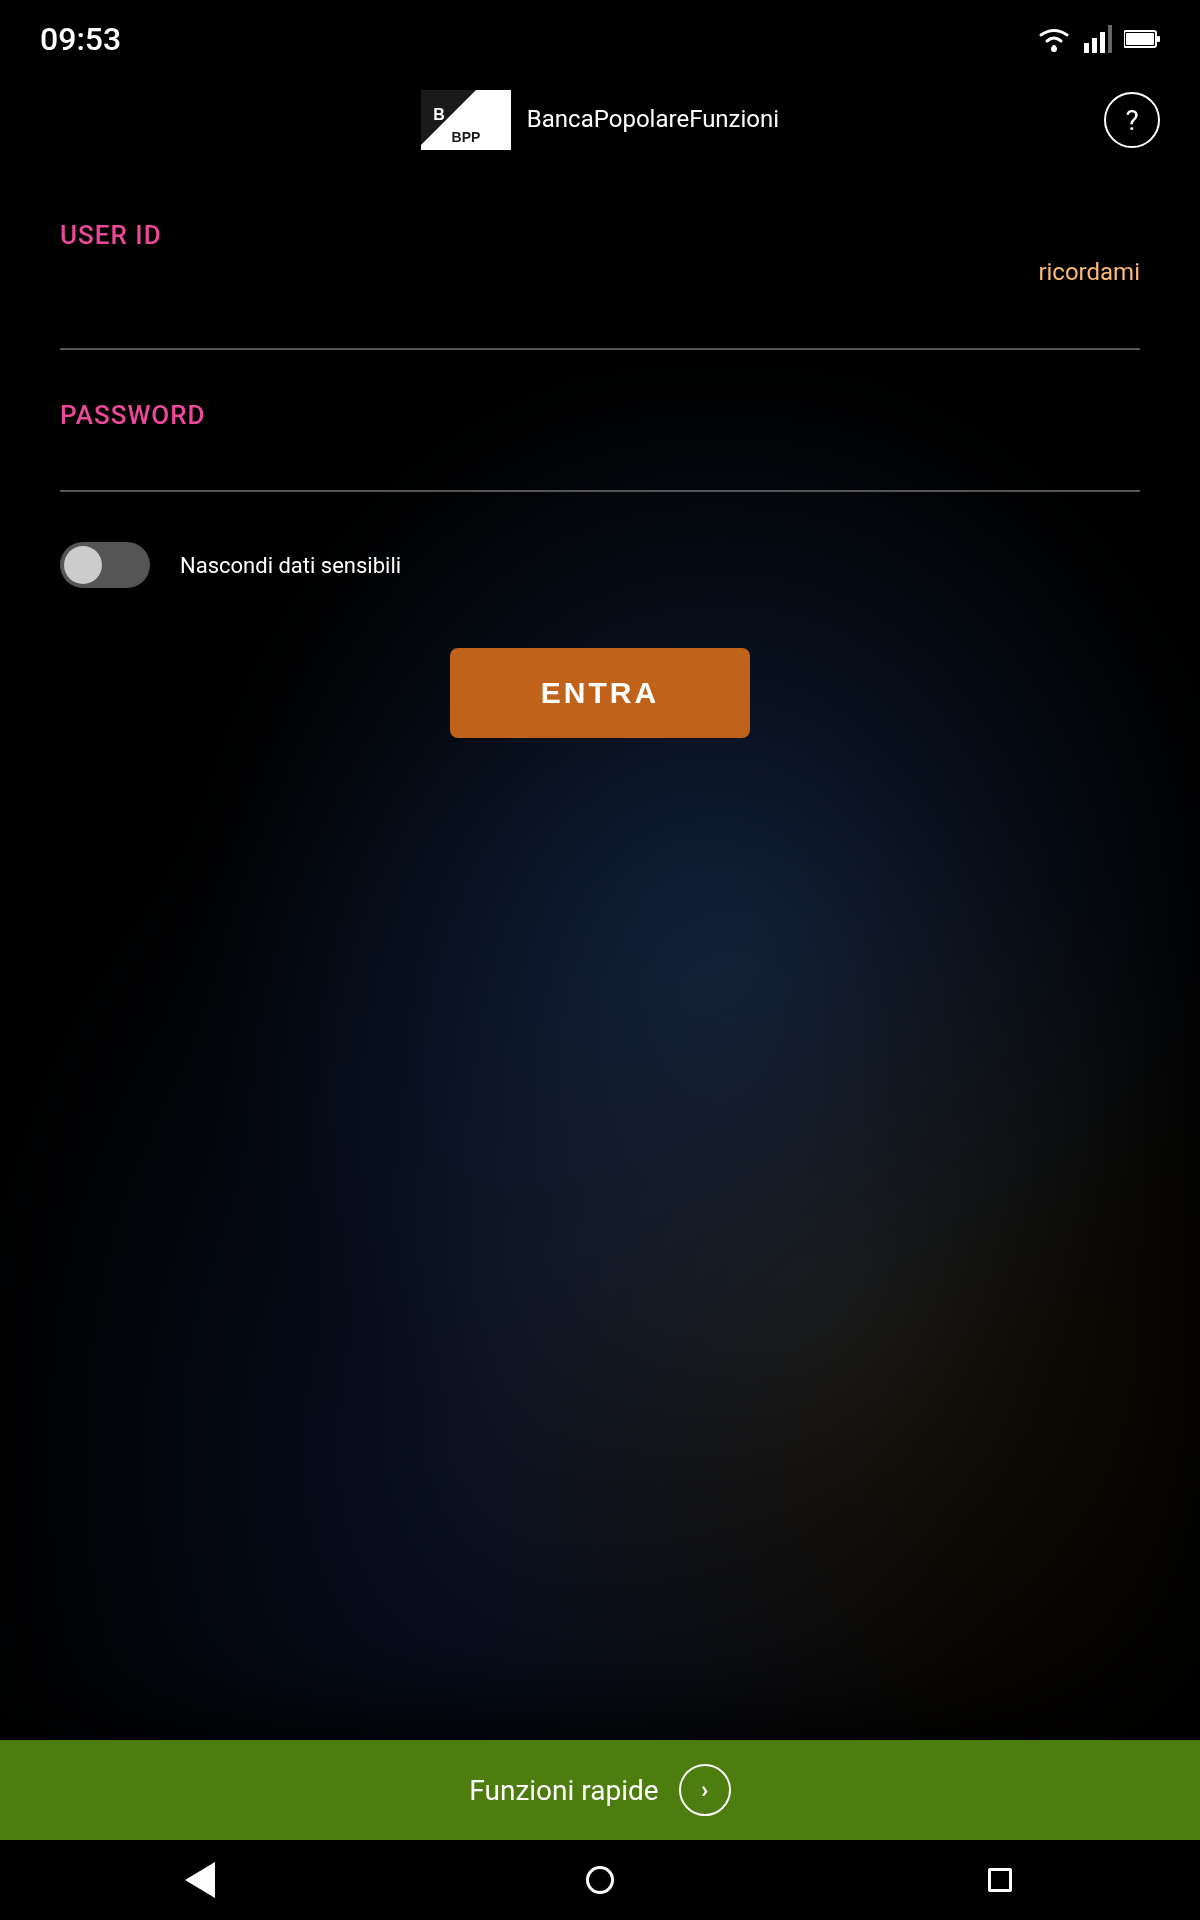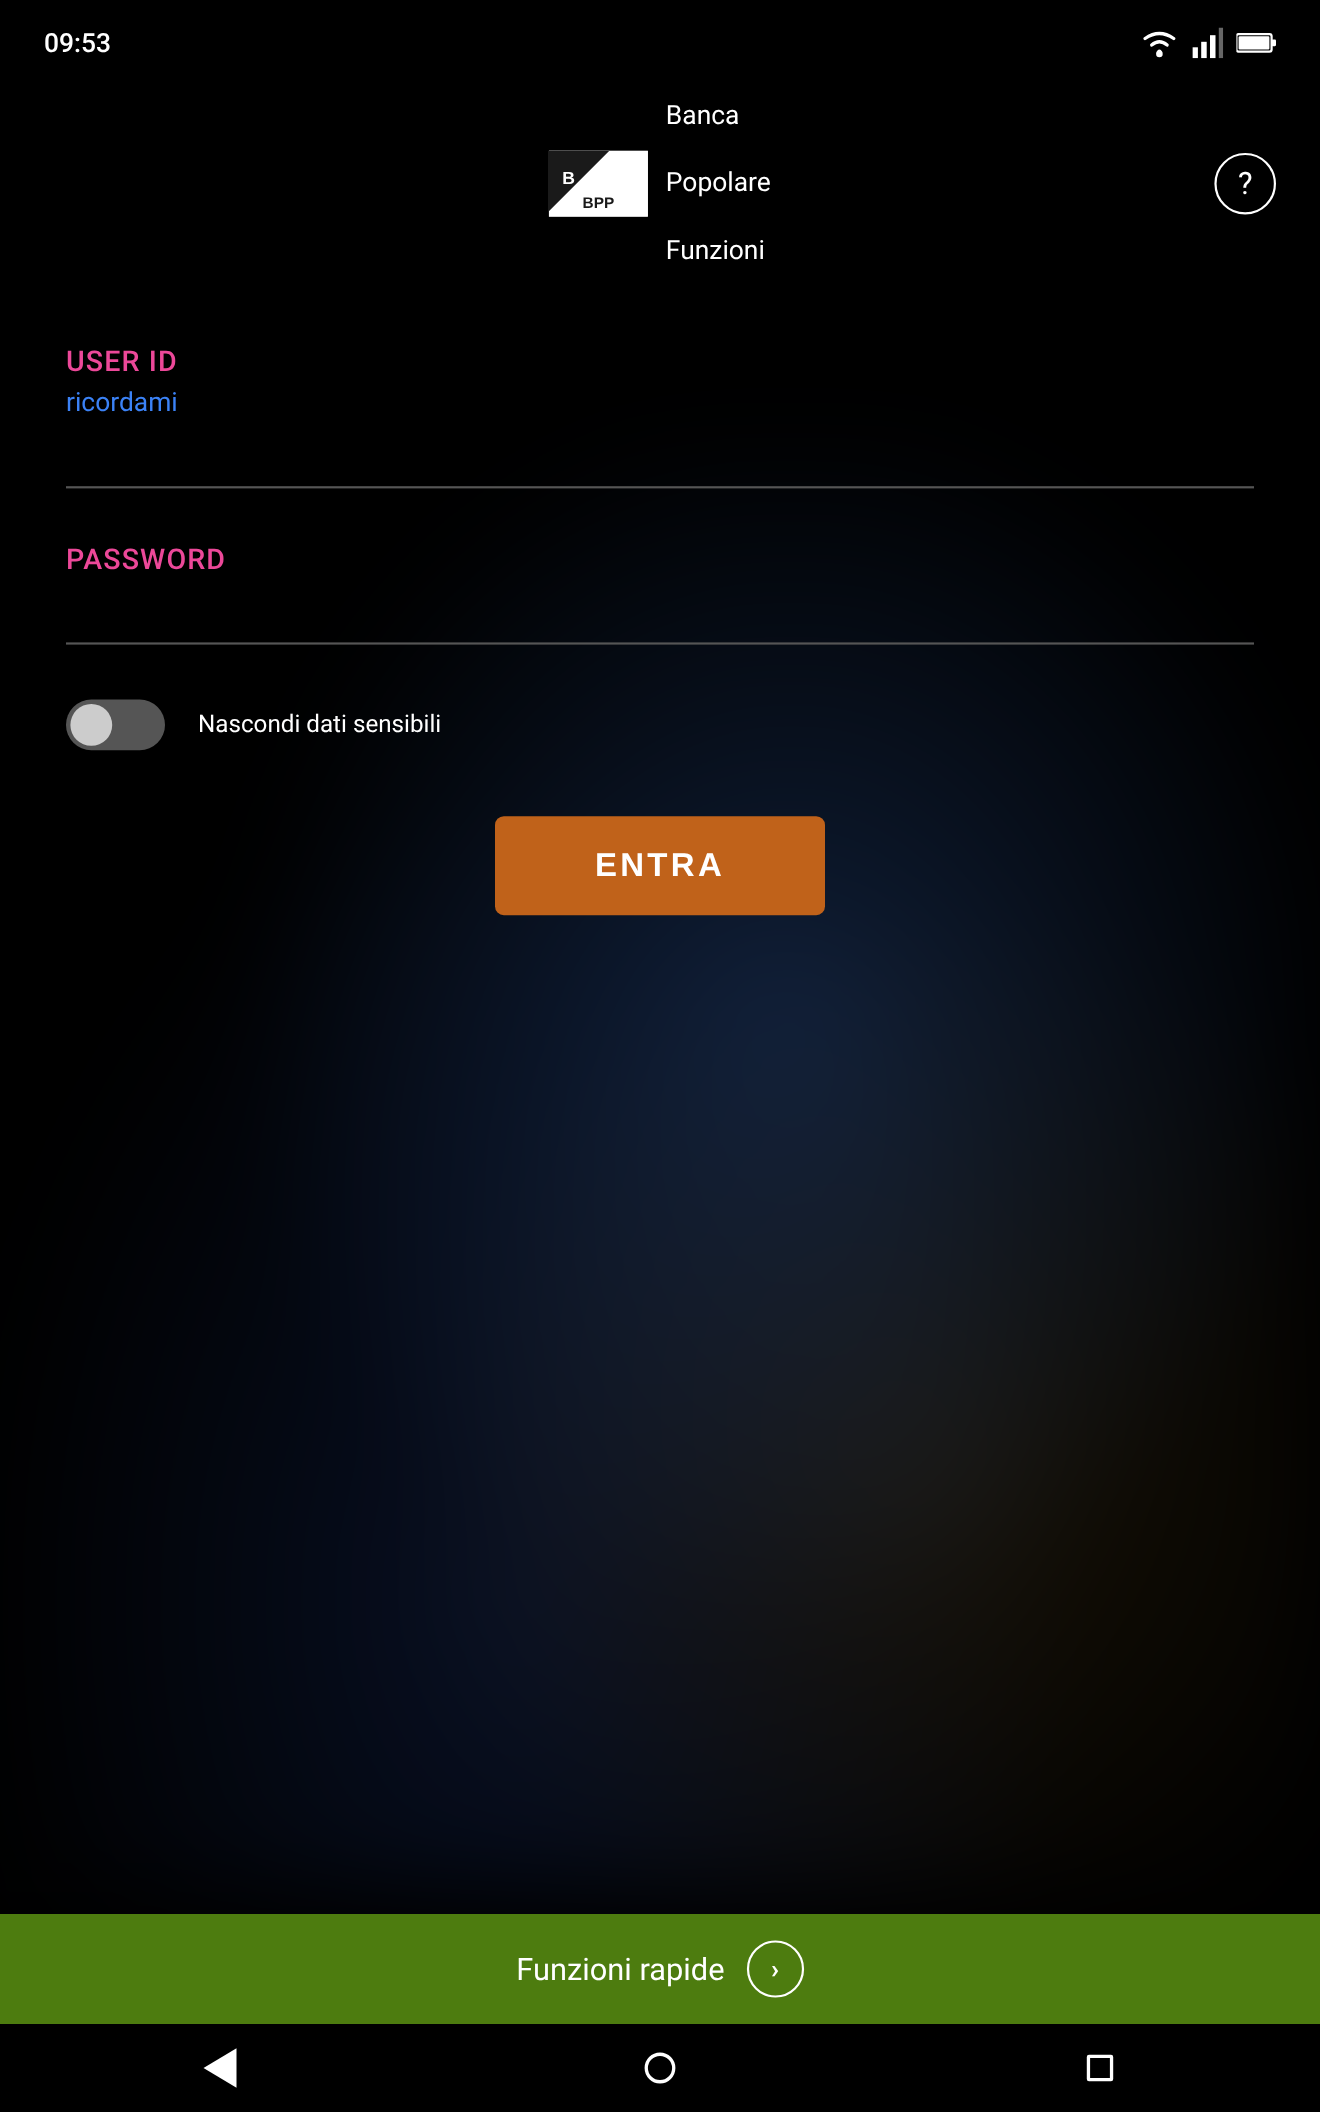--- a/index.html
+++ b/index.html
@@ -20,21 +20,21 @@
       display: flex;
       justify-content: space-between;
       align-items: center;
       padding: 18px 40px 0 40px;
       height: 60px;
       position: relative;
       z-index: 10;
     }
 
     .status-time {
-      font-size: 24px;
+      font-size: 32px;
       font-weight: 500;
       color: #fff;
     }
 
     .status-icons {
       display: flex;
       align-items: center;
       gap: 12px;
     }
 
@@ -64,23 +64,22 @@
       background: #fff;
       display: flex;
       align-items: center;
       justify-content: center;
       position: relative;
       overflow: hidden;
     }
 
     .bank-name {
       display: flex;
-      flex-direction: column;
+      flex-direction: row;
       line-height: 1.3;
-      gap: 30px;
     }
 
     .bank-name span {
       font-size: 24px;
       color: #fff;
     }
 
     .help-button {
       position: absolute;
       right: 40px;
@@ -130,23 +129,23 @@
       letter-spacing: 1px;
       margin-bottom: 8px;
     }
 
     .field-wrapper {
       position: relative;
       margin-bottom: 50px;
     }
 
     .field-remember {
-      text-align: left;
+      text-align: right;
       font-size: 24px;
-      color: #3b82f6;
+      color: #fdba74;
       margin-bottom: 10px;
     }
 
     .text-input {
       width: 100%;
       background: transparent;
       border: none;
       border-bottom: 2px solid #555;
       color: #fff;
       font-size: 28px;

